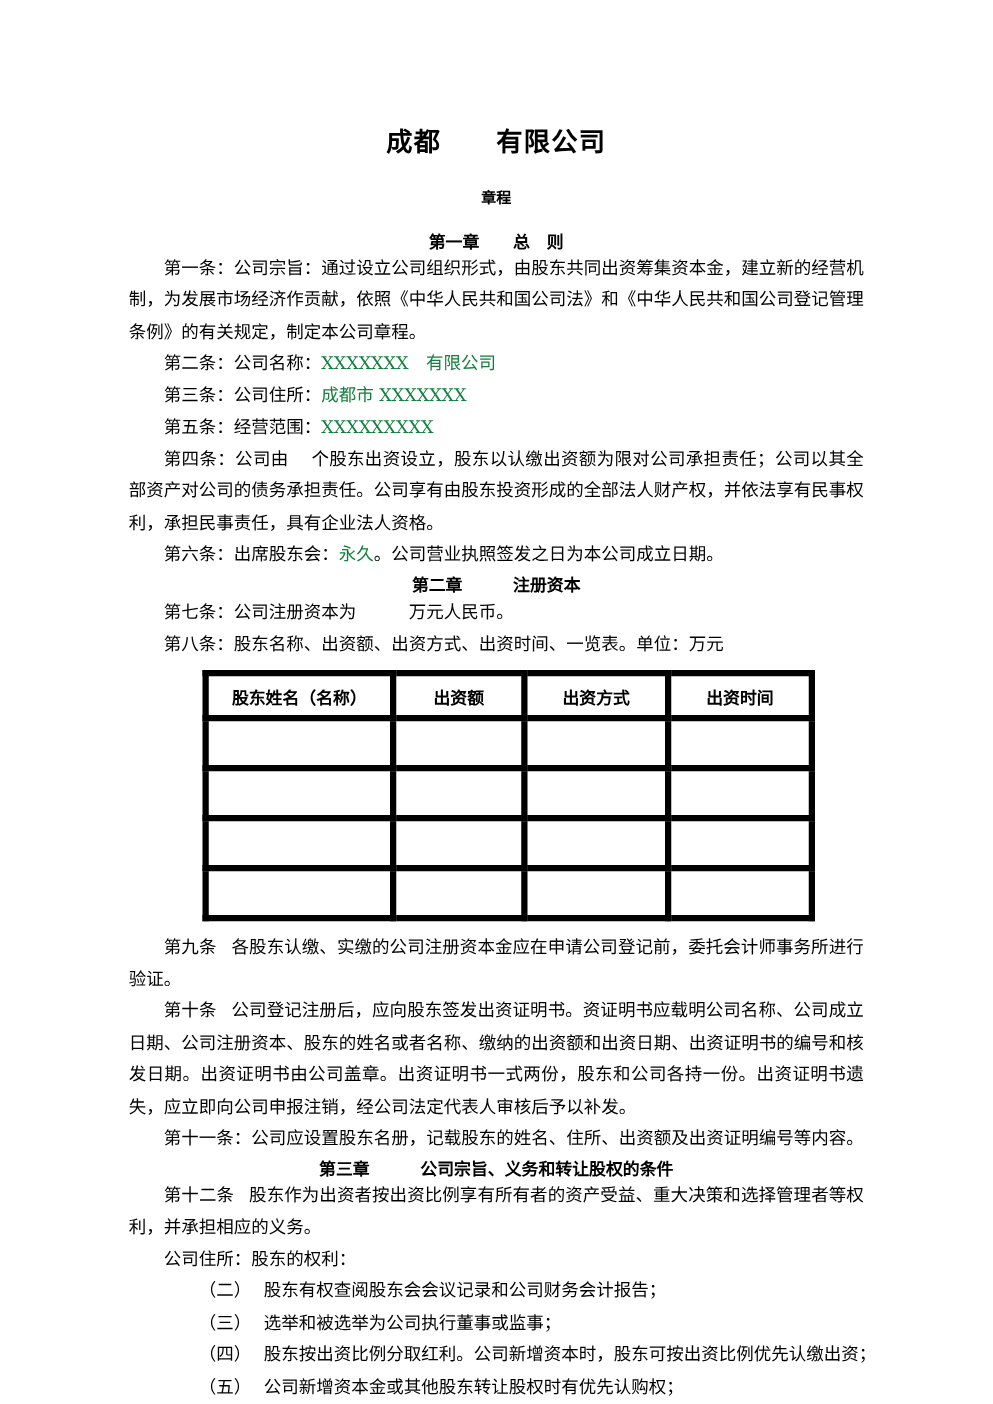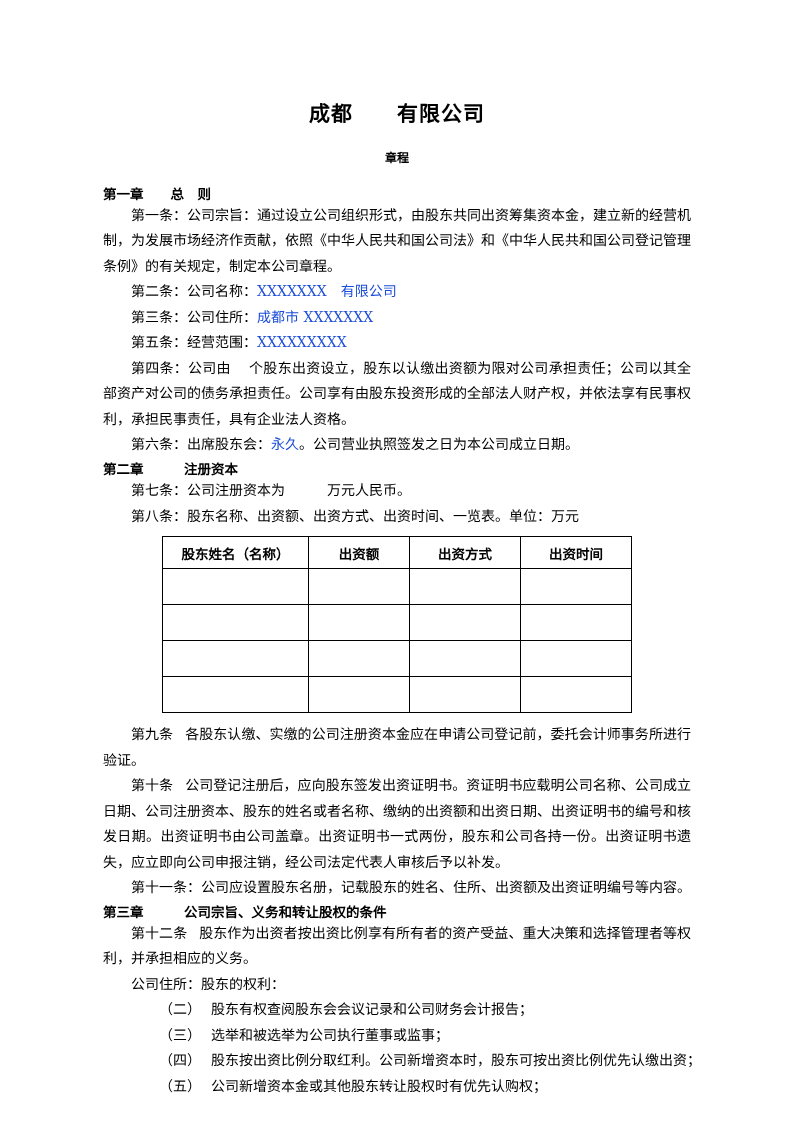--- a/index.html
+++ b/index.html
@@ -41,42 +41,42 @@
     text-align: center;
     font-size: 12px;
     font-weight: bold;
     margin: 0;
     padding-top: 25px;
     line-height: 1.2;
   }
 
   
   .chapter-heading {
-    text-align: left;
+    text-align: center;
     font-size: 13.5px;
     font-weight: bold;
     margin: 0;
     line-height: 1.35;
     white-space: pre;
   }
   .ch1 { padding-top: 19px; }
   .ch2 { padding-top: 2px; }
   .ch3 { padding-top: 2px; }
 
   
   p.body-text {
     font-size: 14px;
     line-height: 25.5px;
     margin: 0;
     text-align: justify;
     text-justify: inter-ideograph;
     text-indent: 28px;
   }
 
-  .red { color: #1d4ed8; }
+  .red { color: #15803d; }
   .gap { display: inline-block; width: 18px; }
   .gap-sm { display: inline-block; width: 12px; }
   .gap-lg { display: inline-block; width: 42px; }
 
   
   p.list-item {
     font-size: 14px;
     line-height: 25.5px;
     margin: 0;
     text-indent: 28px;
@@ -91,21 +91,21 @@
     padding-bottom: 9px;
     padding-left: 59px;
   }
   table.shareholder-table {
     border-collapse: collapse;
     width: 465px;
     table-layout: fixed;
   }
   table.shareholder-table td,
   table.shareholder-table th {
-    border: 1px solid #000000;
+    border: 5px solid #000000;
     height: 34px;
     padding: 0;
     text-align: center;
     vertical-align: middle;
     font-size: 13.5px;
   }
   table.shareholder-table th {
     font-weight: bold;
     height: 31px;
   }

